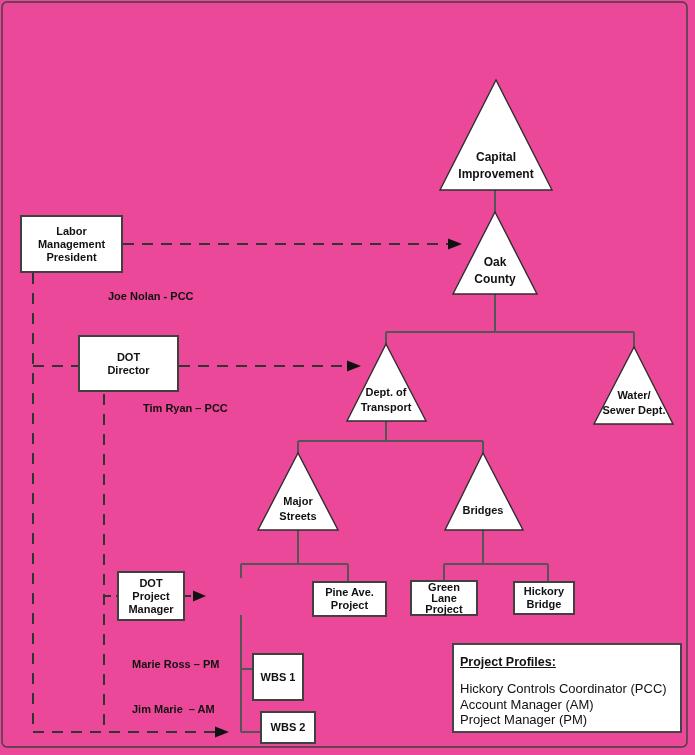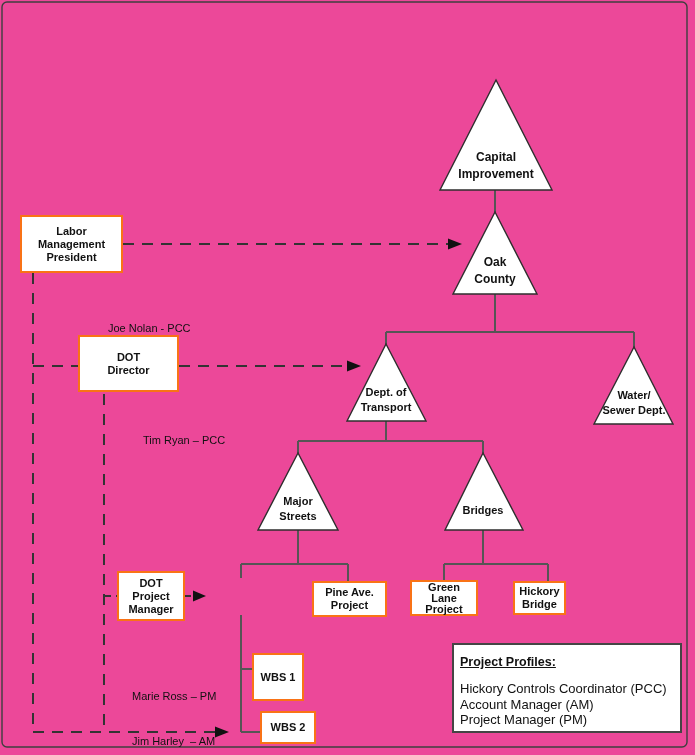--- a/index.html
+++ b/index.html
@@ -2,36 +2,36 @@
 <html><head>
 <meta charset="utf-8">
 <style>
   html,body{margin:0;padding:0;background:#fff;}
   .canvas{
     position:relative;width:695px;height:755px;background:#ec4899;overflow:hidden;
     font-family:"Liberation Sans",sans-serif;color:#111;
   }
   svg{position:absolute;left:0;top:0;}
   .box{
-    position:absolute;background:#fff;border:2px solid #f97316;
+    position:absolute;background:#fff;border:2px solid #404040;
     display:flex;flex-direction:column;align-items:center;justify-content:center;
     font-weight:bold;font-size:11px;line-height:13px;text-align:center;
     box-sizing:border-box;z-index:2;
   }
   .box span{display:block;white-space:nowrap;}
   .box.tight{line-height:11px;}
   .trilabel{
     position:absolute;transform:translateX(-50%);text-align:center;
     font-weight:bold;font-size:11px;line-height:15px;z-index:2;white-space:nowrap;
   }
   .trilabel.big{font-size:12px;line-height:17px;}
   .trilabel span{display:block;}
   .note{
-    position:absolute;font-weight:normal;font-size:11px;line-height:15px;
-    white-space:pre;z-index:2;margin-top:32px;
+    position:absolute;font-weight:bold;font-size:11px;line-height:15px;
+    white-space:pre;z-index:2;
   }
   .legend{
     position:absolute;left:452px;top:643px;width:230px;height:90px;
     border:2px solid #454545;box-sizing:border-box;background:#fff;
     padding:10px 4px 0 6px;z-index:2;
   }
   .legend-title{
     font-weight:bold;font-size:12.5px;line-height:14px;
     text-decoration:underline;margin-bottom:12px;white-space:nowrap;
   }
@@ -114,36 +114,36 @@
   </div>
   <div class="box" style="left:312px;top:581px;width:75px;height:36px;">
     <span>Pine Ave.</span>
     <span>Project</span>
   </div>
   <div class="box tight" style="left:410px;top:580px;width:68px;height:36px;">
     <span>Green</span>
     <span>Lane</span>
     <span>Project</span>
   </div>
-  <div class="box" style="left:513px;top:581px;width:53px;height:34px;">
+  <div class="box" style="left:513px;top:581px;width:62px;height:34px;">
     <span>Hickory</span>
     <span>Bridge</span>
   </div>
   <div class="box" style="left:252px;top:653px;width:52px;height:48px;">
     <span>WBS 1</span>
   </div>
   <div class="box" style="left:260px;top:711px;width:56px;height:33px;">
     <span>WBS 2</span>
   </div>
 
   <div class="note" style="left:108px;top:289px;">Joe Nolan - PCC</div>
   <div class="note" style="left:143px;top:401px;">Tim Ryan – PCC</div>
   <div class="note" style="left:132px;top:627px;">
     <span style="display:block;">Marie Ross – PM</span>
-    <span style="display:block;">Jim Harley  – AM</span>
+    <span style="display:block;">Jim Marie  – AM</span>
   </div>
 
   <div class="legend">
     <div class="legend-title">Project Profiles:</div>
     <div class="legend-item">Hickory Controls Coordinator (PCC)</div>
     <div class="legend-item">Account Manager (AM)</div>
     <div class="legend-item">Project Manager (PM)</div>
   </div>
 
 </div>

